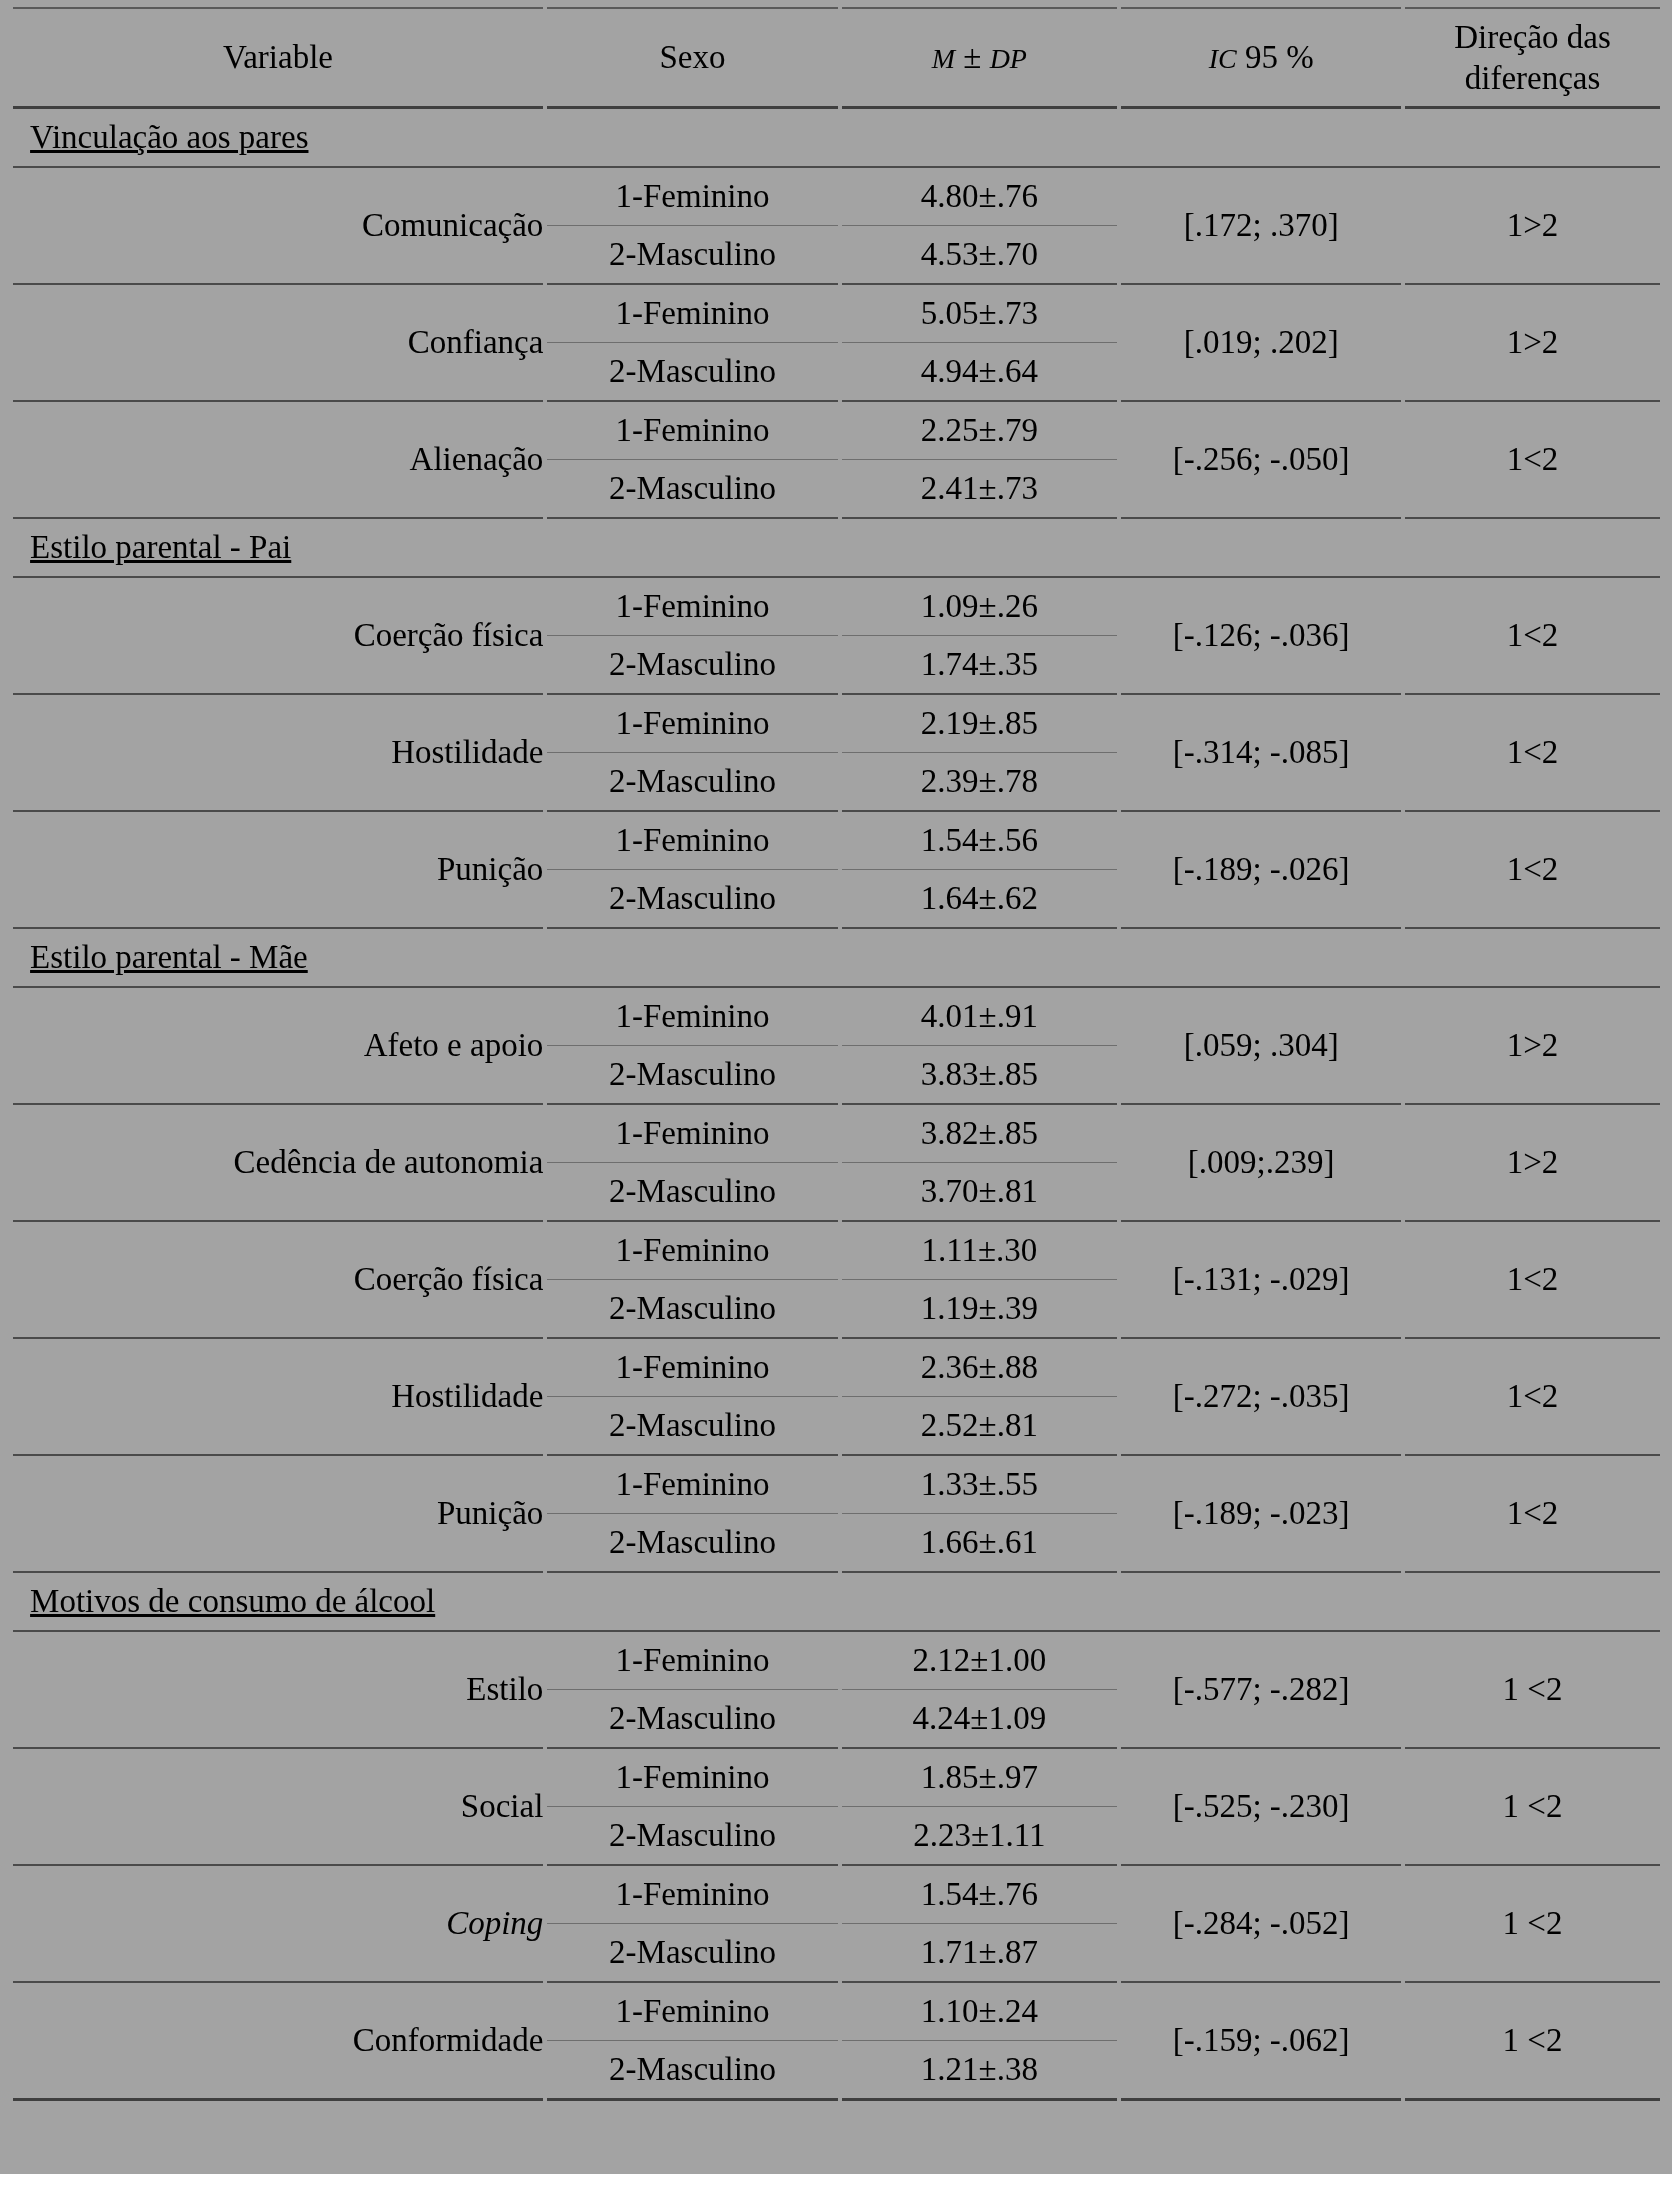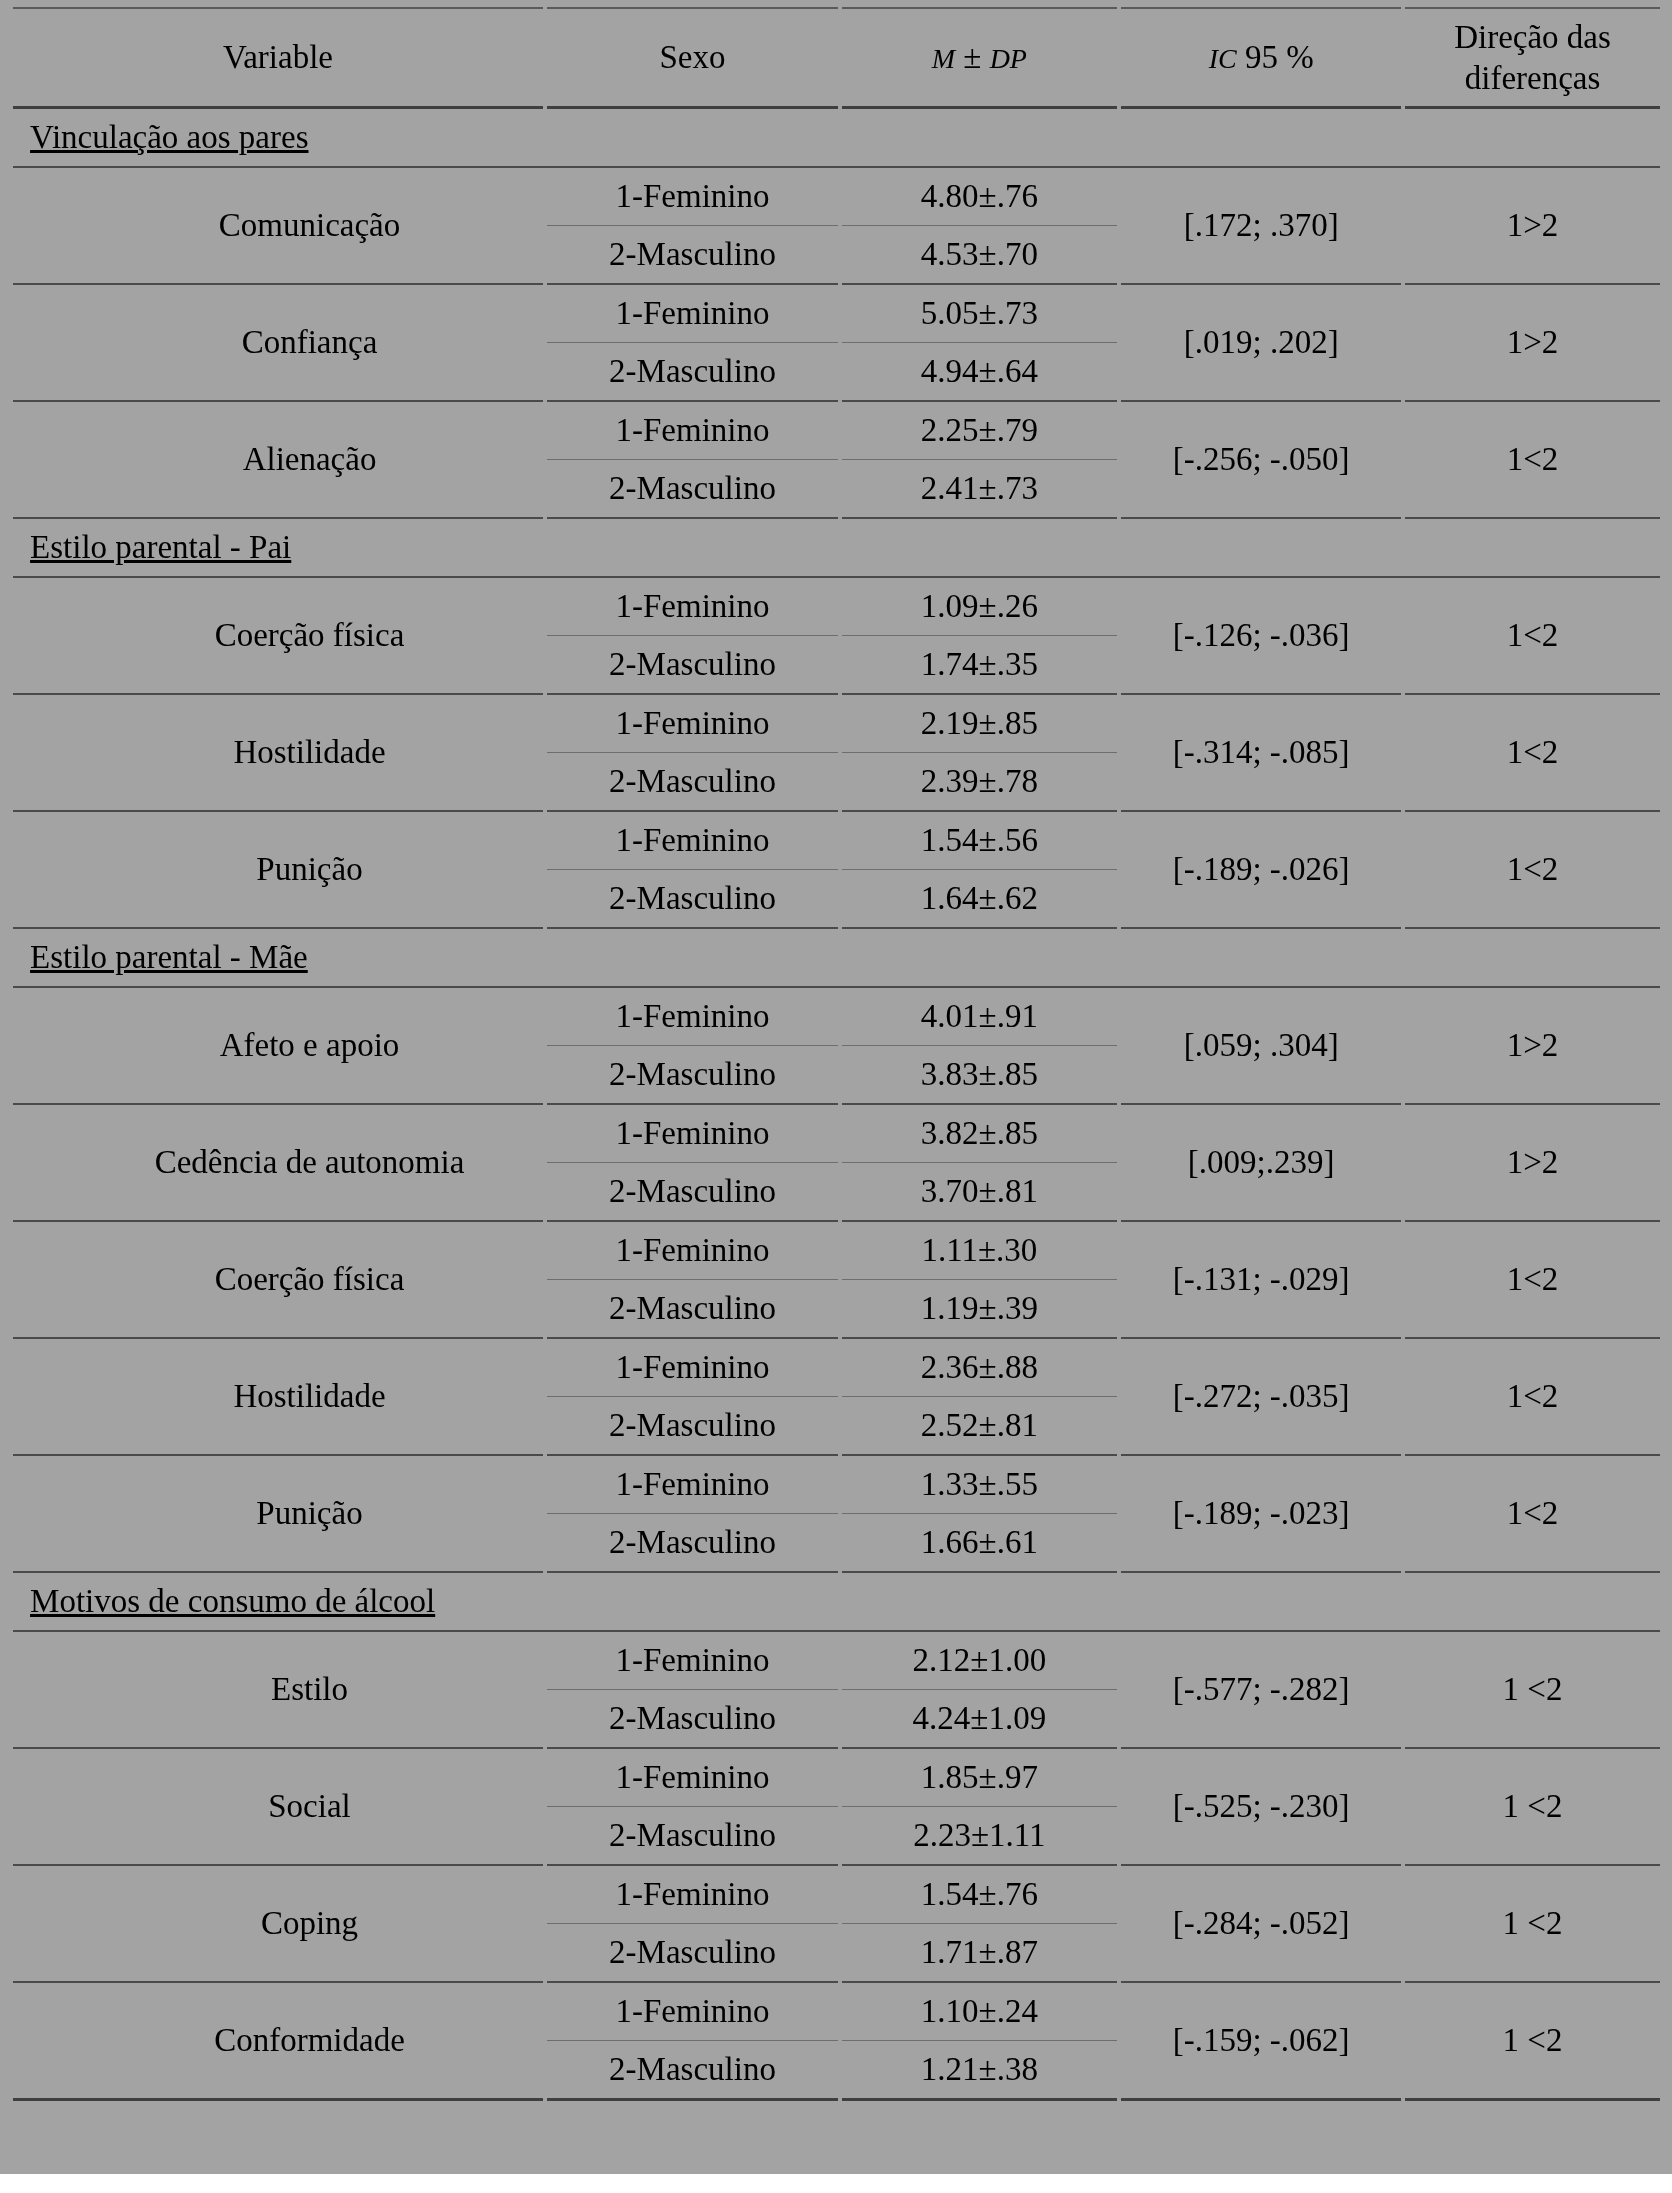--- a/index.html
+++ b/index.html
@@ -49,34 +49,34 @@
     padding-left: 17.4px;
     text-decoration: underline;
   }
   
   tbody.block td { height: 57px; }
   tbody.block td { border-bottom: 2.6px solid #4a4a4a; }
   tbody.block tr:first-child td.inner {
     border-bottom: 1.7px solid #6e6e6e;
   }
   tbody.block td.cell-var {
-    text-align: center;
+    text-align: right;
     padding-left: 63px;
   }
   tbody.block td.cell-sexo,
   tbody.block td.cell-mdp,
   tbody.block td.cell-ic,
   tbody.block td.cell-dir {
     text-align: center;
   }
   tbody.block:last-of-type td:not(.inner) {
     border-bottom-width: 3.5px;
     border-bottom-color: #3f3f3f;
   }
-  .italic-var { }
+  .italic-var { font-style: italic; }
 </style>
 </head>
 <body>
 
 <div class="page">
   <table class="results">
     <colgroup>
       <col style="width:530px">
         <col style="width:290px">
         <col style="width:275px">

